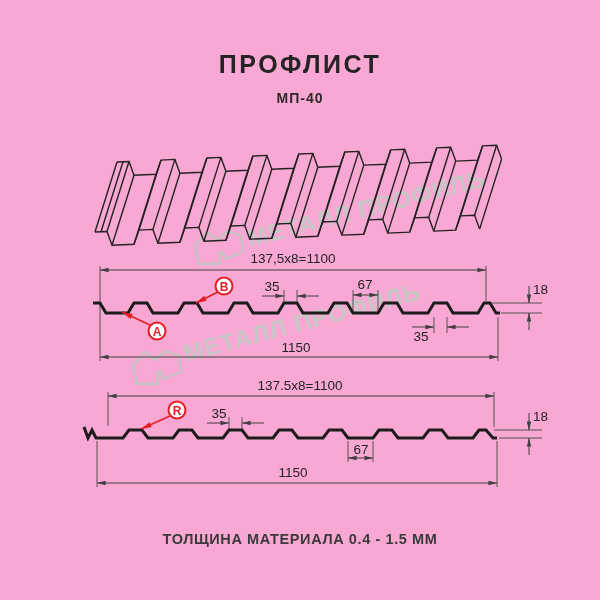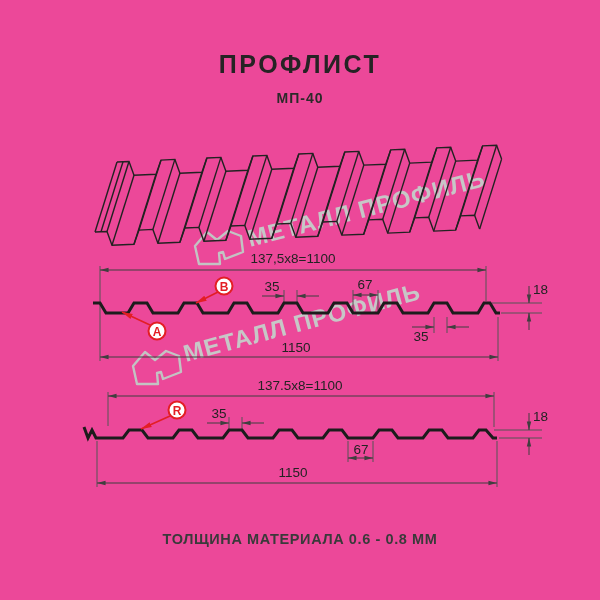--- a/index.html
+++ b/index.html
@@ -1,16 +1,16 @@
 <!DOCTYPE html>
 <html><head>
 <meta charset="utf-8">
 <style>
   html,body{margin:0;padding:0;background:#fff;}
-  .page{position:relative;width:600px;height:600px;background:#ec4899;overflow:hidden;
+  .page{position:relative;width:600px;height:600px;background:#f9a8d4;overflow:hidden;
         font-family:"Liberation Sans",sans-serif;}
   .title{position:absolute;top:50px;left:0;right:0;text-align:center;
          font-size:25px;font-weight:bold;letter-spacing:2.5px;color:#262324;}
   .subtitle{position:absolute;top:90px;left:0;right:0;text-align:center;
          font-size:14px;font-weight:bold;letter-spacing:1px;color:#2b2a29;}
   .footer{position:absolute;top:531px;left:0;right:0;text-align:center;
          font-size:14.5px;font-weight:bold;letter-spacing:0.6px;color:#3a3a3a;}
   svg.canvas{position:absolute;left:0;top:0;}
   .wm-text{font-size:24px;font-weight:bold;fill:#c7c7c7;letter-spacing:1px;}
   .wm-logo{fill:none;stroke:#c3c3c3;stroke-width:2.4;stroke-linejoin:round;}
@@ -163,14 +163,14 @@
       <text class="dimtxt" x="293" y="477" text-anchor="middle">1150</text>
 
       <polyline id="profileR" class="profile" points="84,427 88,438 92,430 96,438 123,438 129,430 142,430 148,438 173,438 179,430 192,430 198,438 223,438 229,430 242,430 248,438 273,438 279,430 292,430 298,438 323,438 329,430 342,430 348,438 373,438 379,430 392,430 398,438 423,438 429,430 442,430 448,438 473,438 479,430 486,430 493,438 497,438"></polyline>
 
       <line class="leader" x1="170" y1="416" x2="141" y2="429" marker-end="url(#ahr)"></line>
       <circle class="lbl-circle" cx="177" cy="410" r="8.5"></circle>
       <text class="lbl-txt" x="177" y="414.5">R</text>
     </g>
   </svg>
 
-  <div class="footer">ТОЛЩИНА МАТЕРИАЛА 0.6 - 0.8 ММ</div>
+  <div class="footer">ТОЛЩИНА МАТЕРИАЛА 0.4 - 1.5 ММ</div>
 </div>
 
 </body></html>

